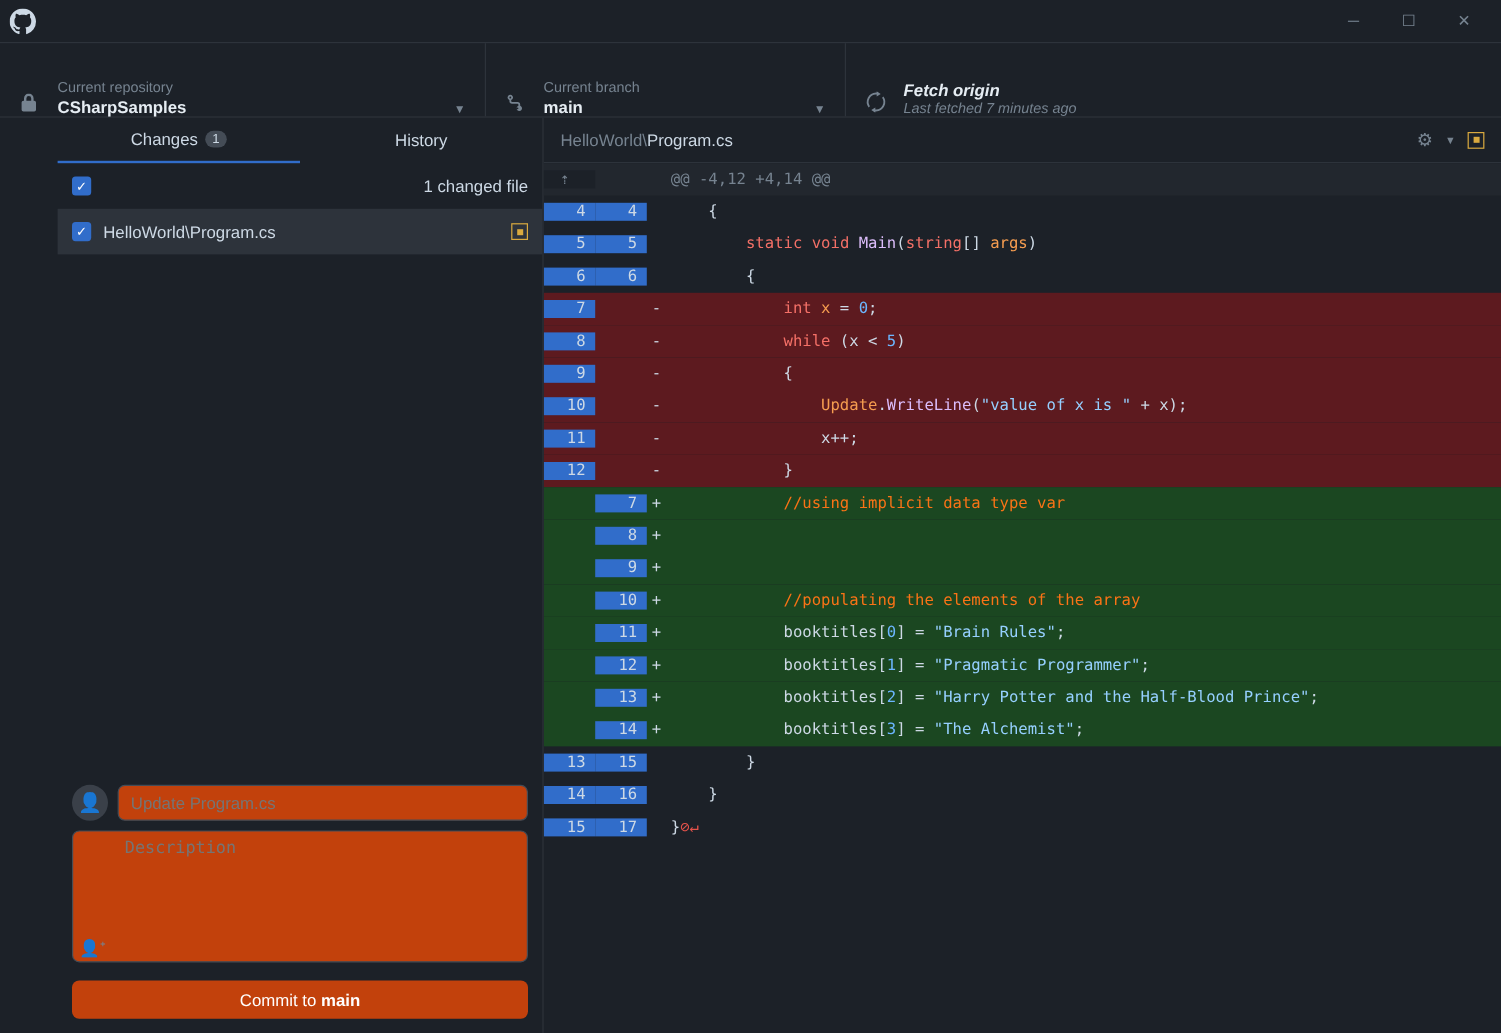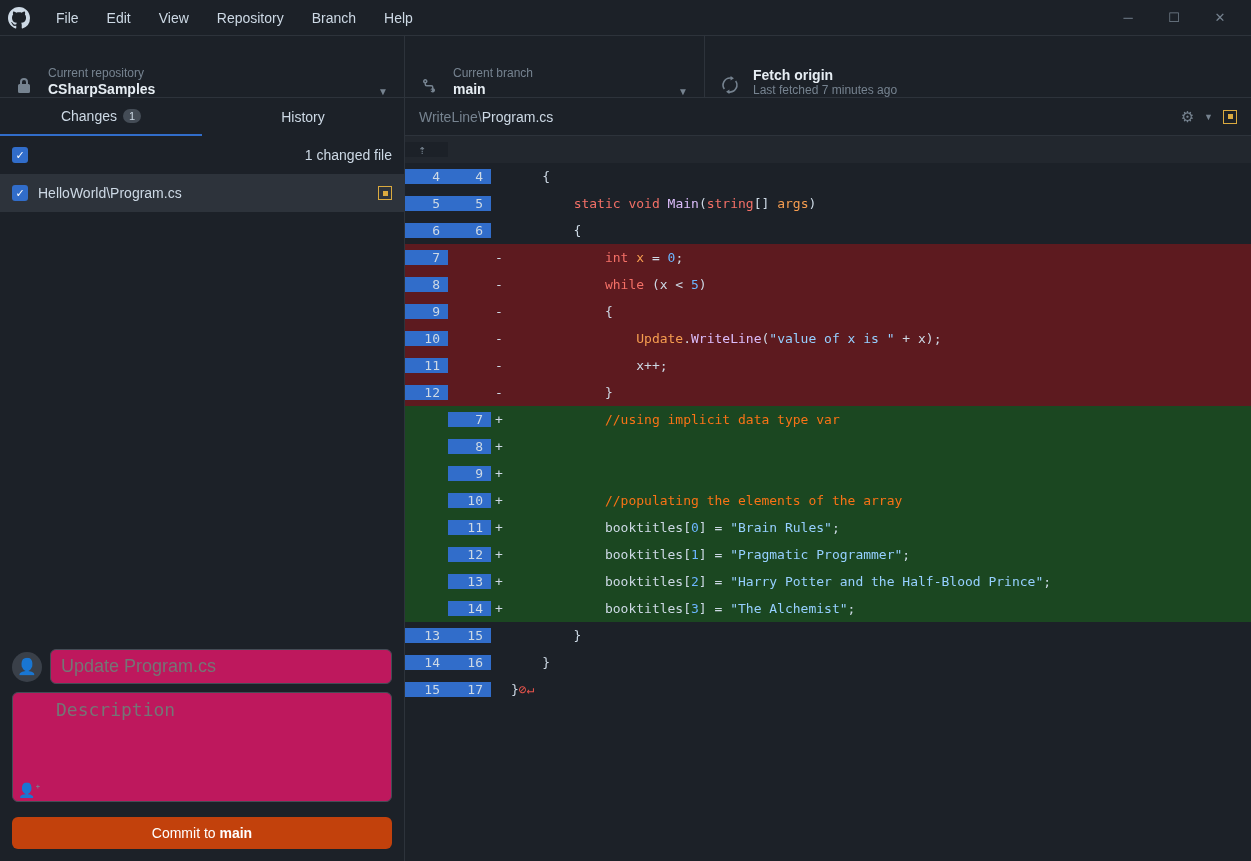--- a/index.html
+++ b/index.html
@@ -33,29 +33,29 @@
 }
 .toolbar-section {
   display: flex;
   align-items: flex-end;
   padding: 0 16px;
   border-right: 1px solid #2d333b;
   cursor: pointer;
 }
 .toolbar-section.repo { width: 405px; }
 .toolbar-section.branch { width: 300px; }
-.toolbar-section.fetch { flex: 1; border-right: none; }
+.toolbar-section.fetch { flex: 1; border-right: none; font-style: italic; }
 .toolbar-icon { width: 18px; margin-right: 14px; color: #768390; }
 .toolbar-text { flex: 1; }
 .toolbar-label { color: #768390; font-size: 12px; }
 .toolbar-value { color: #e6edf3; font-size: 14px; font-weight: 600; margin-top: 1px; }
 .toolbar-chevron { color: #768390; margin-left: auto; font-size: 10px; }
 
 .main { display: flex; height: calc(100% - 98px); }
-.sidebar { width: 405px; display: flex; flex-direction: column; border-right: 1px solid #2d333b; }
+.sidebar { width: 405px; display: flex; flex-direction: column; border-right: 1px solid #2d333b; margin-left: 48px; }
 .tabs { display: flex; height: 38px; }
 .tab {
   flex: 1;
   display: flex;
   align-items: center;
   justify-content: center;
   cursor: pointer;
   color: #cdd9e5;
   font-size: 14px;
   gap: 6px;
@@ -84,22 +84,22 @@
   width: 14px; height: 14px; border: 1.5px solid #daaa3f;
   display: flex; align-items: center; justify-content: center;
   margin-left: auto;
 }
 .change-indicator::after { content: ""; width: 5px; height: 5px; background: #daaa3f; }
 
 .commit-area { margin-top: auto; padding: 12px; }
 .commit-row { display: flex; align-items: center; gap: 8px; margin-bottom: 8px; }
 .avatar { width: 30px; height: 30px; border-radius: 50%; background: #3a4049; display:flex; align-items:center; justify-content:center; font-size:16px; }
 .commit-input, .commit-desc {
-  flex: 1; background: #be185d; border: 1px solid #444c56;
-  border-radius: 6px; padding: 6px 10px; color: #cdd9e5; font-size: 18px;
+  flex: 1; background: #c2410c; border: 1px solid #444c56;
+  border-radius: 6px; padding: 6px 10px; color: #cdd9e5; font-size: 14px;
 }
 .commit-desc { width: 100%; height: 110px; resize: none; position:relative;padding-left:43px; }
 .add-coauthor { position:absolute; bottom: 6px; left: 6px; color:#768390; font-size:14px; }
 .desc-wrap { position: relative; margin-bottom: 12px; }
 .commit-btn {
   width: 100%; padding: 8px; background: #c2410c;
   border: none; border-radius: 6px; color: #fff;
   font-size: 14px; cursor: pointer;
 }
 
@@ -146,28 +146,20 @@
 </style>
 </head>
 <body>
 
 <div class="titlebar">
   <span class="logo">
     <svg viewBox="0 0 16 16" fill="#cdd9e5">
         <path d="M8 0C3.58 0 0 3.58 0 8c0 3.54 2.29 6.53 5.47 7.59.4.07.55-.17.55-.38 0-.19-.01-.82-.01-1.49-2.01.37-2.53-.49-2.69-.94-.09-.23-.48-.94-.82-1.13-.28-.15-.68-.52-.01-.53.63-.01 1.08.58 1.23.82.72 1.21 1.87.87 2.33.66.07-.52.28-.87.51-1.07-1.78-.2-3.64-.89-3.64-3.95 0-.87.31-1.59.82-2.15-.08-.2-.36-1.02.08-2.12 0 0 .67-.21 2.2.82.64-.18 1.32-.27 2-.27.68 0 1.36.09 2 .27 1.53-1.04 2.2-.82 2.2-.82.44 1.1.16 1.92.08 2.12.51.56.82 1.27.82 2.15 0 3.07-1.87 3.75-3.65 3.95.29.25.54.73.54 1.48 0 1.07-.01 1.93-.01 2.2 0 .21.15.46.55.38A8.013 8.013 0 0016 8c0-4.42-3.58-8-8-8z"></path>
       </svg>
   </span>
-  <div class="menu-items" id="menu-items">
-      <div class="menu-item">File</div>
-      <div class="menu-item">Edit</div>
-      <div class="menu-item">View</div>
-      <div class="menu-item">Repository</div>
-      <div class="menu-item">Branch</div>
-      <div class="menu-item">Help</div>
-    </div>
   <div class="window-controls">
     <div class="win-ctrl">─</div>
     <div class="win-ctrl">☐</div>
     <div class="win-ctrl">✕</div>
   </div>
 </div>
 
 <div class="toolbar">
   <div class="toolbar-section repo">
     <span class="toolbar-icon"><svg viewBox="0 0 16 16" width="16" fill="currentColor">
@@ -232,33 +224,34 @@
       </div>
       <button class="commit-btn">
         <span>Commit to </span><b>main</b>
       </button>
     </div>
   </div>
 
   <div class="diff-panel">
     <div class="diff-header">
       <span class="diff-path">
-        <span>WriteLine\</span><span class="filename">Program.cs</span>
+        <span>HelloWorld\</span><span class="filename">Program.cs</span>
       </span>
       <div class="diff-header-actions">
         <span class="gear">⚙</span>
         <span class="chevron-small">▼</span>
         <span class="mod-box"></span>
       </div>
     </div>
     <div class="diff-body" id="diff-body">
       <div class="diff-line hunk-header">
         <div class="gutter expand">⇡</div>
         <div class="gutter"></div>
         <div class="marker"></div>
+        <div class="code">@@ -4,12 +4,14 @@</div>
       </div>
     <div class="diff-line ctx">
           <div class="gutter old sel">4</div>
           <div class="gutter new sel-light">4</div>
           <div class="marker"> </div>
           <div class="code">    {</div>
         </div>
         <div class="diff-line ctx">
           <div class="gutter old sel">5</div>
           <div class="gutter new sel-light">5</div>

